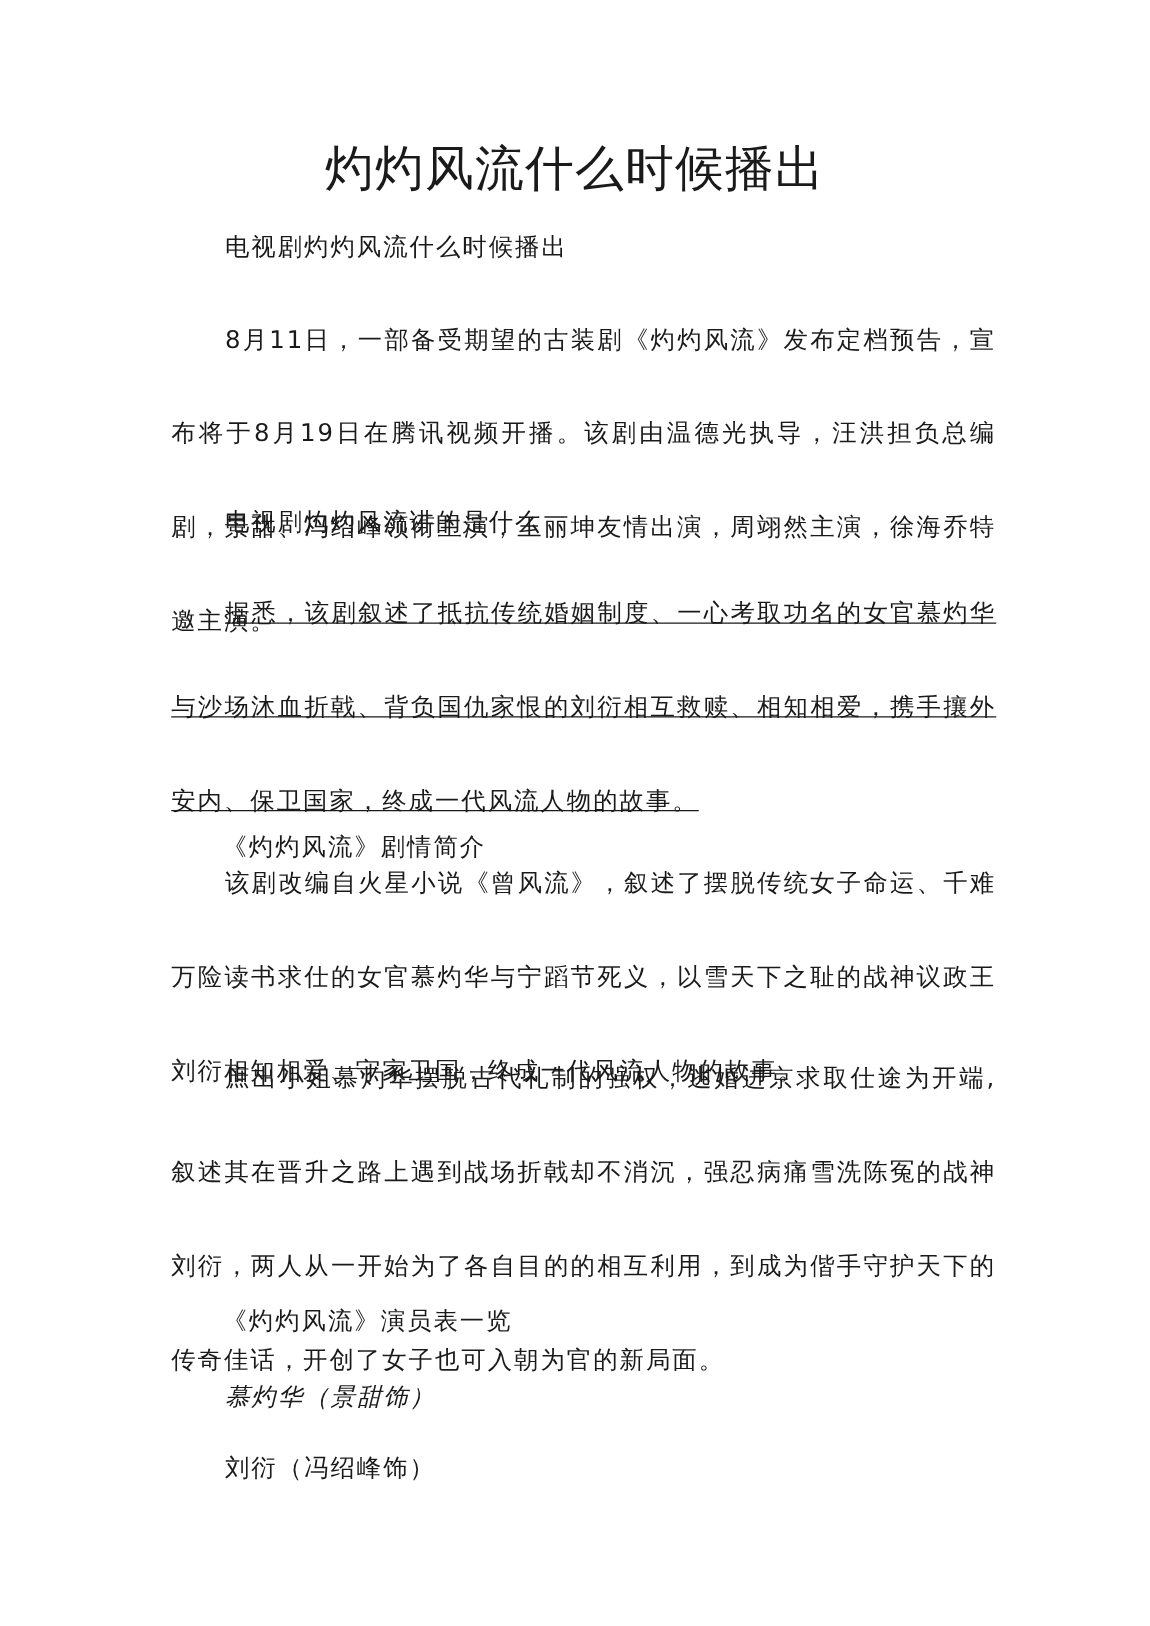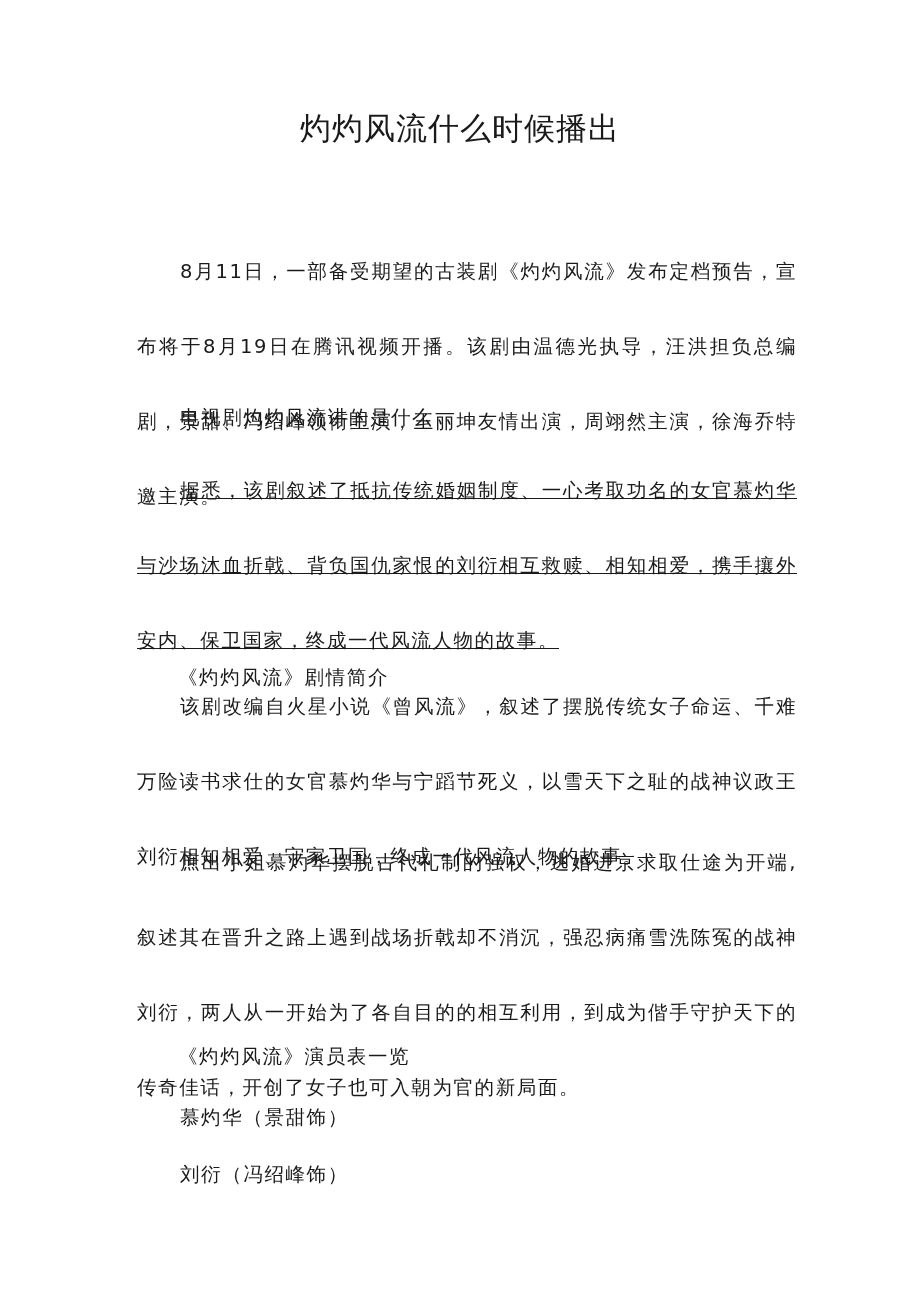--- a/index.html
+++ b/index.html
@@ -1,42 +1,43 @@
 <!DOCTYPE html>
 <html><head>
 <meta charset="utf-8">
 <style>
   html, body { margin:0; padding:0; background:#ffffff; }
   body { width:920px; height:1301px; position:relative; overflow:hidden;
          font-family:"DejaVu Sans", "Liberation Sans", sans-serif; color:#1a1a1a; }
   .page { position:absolute; left:0; top:0; width:920px; height:1301px; }
   .title { position:absolute; left:0; width:920px; top:108px; text-align:center;
-           font-size:31px; letter-spacing:1px; font-weight:normal; }
+           font-size:39px; letter-spacing:1px; font-weight:normal; }
   .p { position:absolute; left:137px; width:660px; font-size:19.5px; line-height:75px;
        letter-spacing:1.6px; margin:0; text-align:justify; }
   .indent { text-indent:43px; }
   .heading { position:absolute; font-size:19.5px; letter-spacing:1.6px; }
 </style>
 </head>
 <body>
 
 <div class="page">
   <div class="title">灼灼风流什么时候播出</div>
 
+  <div class="heading" style="left:180px; top:184px;">电视剧灼灼风流什么时候播出</div>
 
   <p class="p indent" style="top:234px;">8月11日，一部备受期望的古装剧《灼灼风流》发布定档预告，宣布将于8月19日在腾讯视频开播。该剧由温德光执导，汪洪担负总编剧，景甜、冯绍峰领衔主演，王丽坤友情出演，周翊然主演，徐海乔特邀主演。</p>
 
   <div class="heading" style="left:180px; top:404px;">电视剧灼灼风流讲的是什么</div>
 
   <p class="p indent" style="top:453px;text-decoration:underline;">据悉，该剧叙述了抵抗传统婚姻制度、一心考取功名的女官慕灼华与沙场沐血折戟、背负国仇家恨的刘衍相互救赎、相知相爱，携手攘外安内、保卫国家，终成一代风流人物的故事。</p>
 
   <div class="heading" style="left:178px; top:652px;margin-top:12px;">《灼灼风流》剧情简介</div>
 
   <p class="p indent" style="top:669px;">该剧改编自火星小说《曾风流》，叙述了摆脱传统女子命运、千难万险读书求仕的女官慕灼华与宁蹈节死义，以雪天下之耻的战神议政王刘衍相知相爱、守家卫国，终成一代风流人物的故事。</p>
 
   <p class="p indent" style="top:825px;">庶出小姐慕灼华摆脱古代礼制的强权，逃婚进京求取仕途为开端,叙述其在晋升之路上遇到战场折戟却不消沉，强忍病痛雪洗陈冤的战神刘衍，两人从一开始为了各自目的的相互利用，到成为偕手守护天下的传奇佳话，开创了女子也可入朝为官的新局面。</p>
 
   <div class="heading" style="left:178px; top:1043px;font-family:Liberation Serif, serif;">《灼灼风流》演员表一览</div>
 
-  <div class="heading" style="left:180px; top:1104px;">慕灼华（景甜饰）</div>
+  <div class="heading" style="left:180px; top:1104px;font-style:italic;">慕灼华（景甜饰）</div>
 
   <div class="heading" style="left:180px; top:1161px;text-align:right;">刘衍（冯绍峰饰）</div>
 </div>
 
 </body></html>

